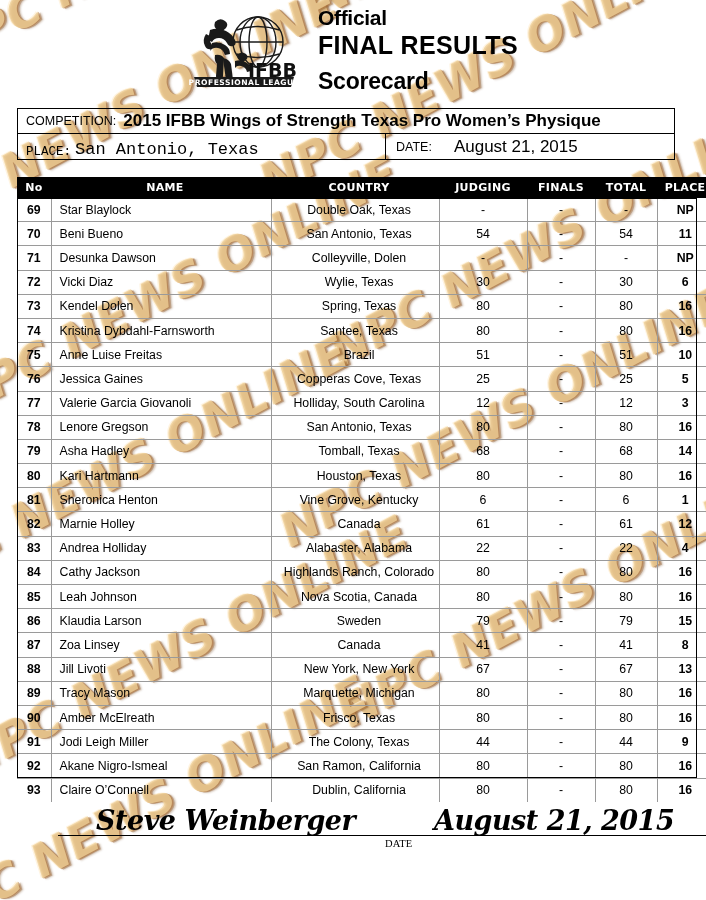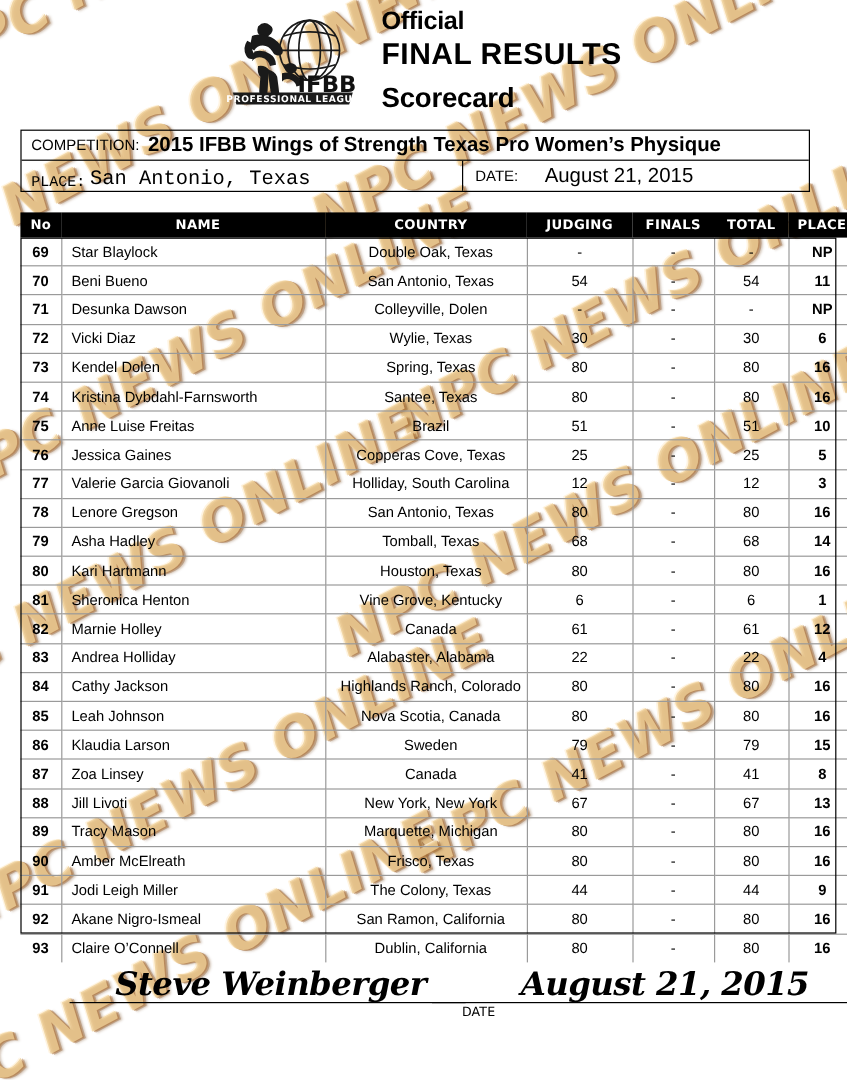--- a/index.html
+++ b/index.html
@@ -236,21 +236,21 @@
     margin-top: 3px;
     width: 100%;
   }
   #sig-rule-date { width: 346px; }
   .sig-caption {
     font-family: "DejaVu Sans", sans-serif;
     font-size: 10.5px;
     letter-spacing: 0.1px;
     padding-top: 2px;
   }
-  #signature-date-caption { padding-left: 25px; }
+  #signature-date-caption { padding-left: 25px; font-family: Liberation Serif, serif; }
 </style>
 </head>
 <body>
 
 <div id="watermark-layer">
     <div class="wm" style="left: -70px; top: 30px; font-size: 46px; transform: rotate(-28deg);">NPC NEWS ONLINE</div>
     <div class="wm" style="left: 300px; top: -20px; font-size: 46px; transform: rotate(-28deg);">NPC NEWS ONLINE</div>
     <div class="wm" style="left: -120px; top: 210px; font-size: 46px; transform: rotate(-28deg);">NPC NEWS ONLINE</div>
     <div class="wm" style="left: 250px; top: 160px; font-size: 46px; transform: rotate(-28deg);">NPC NEWS ONLINE</div>
     <div class="wm" style="left: -60px; top: 380px; font-size: 46px; transform: rotate(-28deg);">NPC NEWS ONLINE</div>

